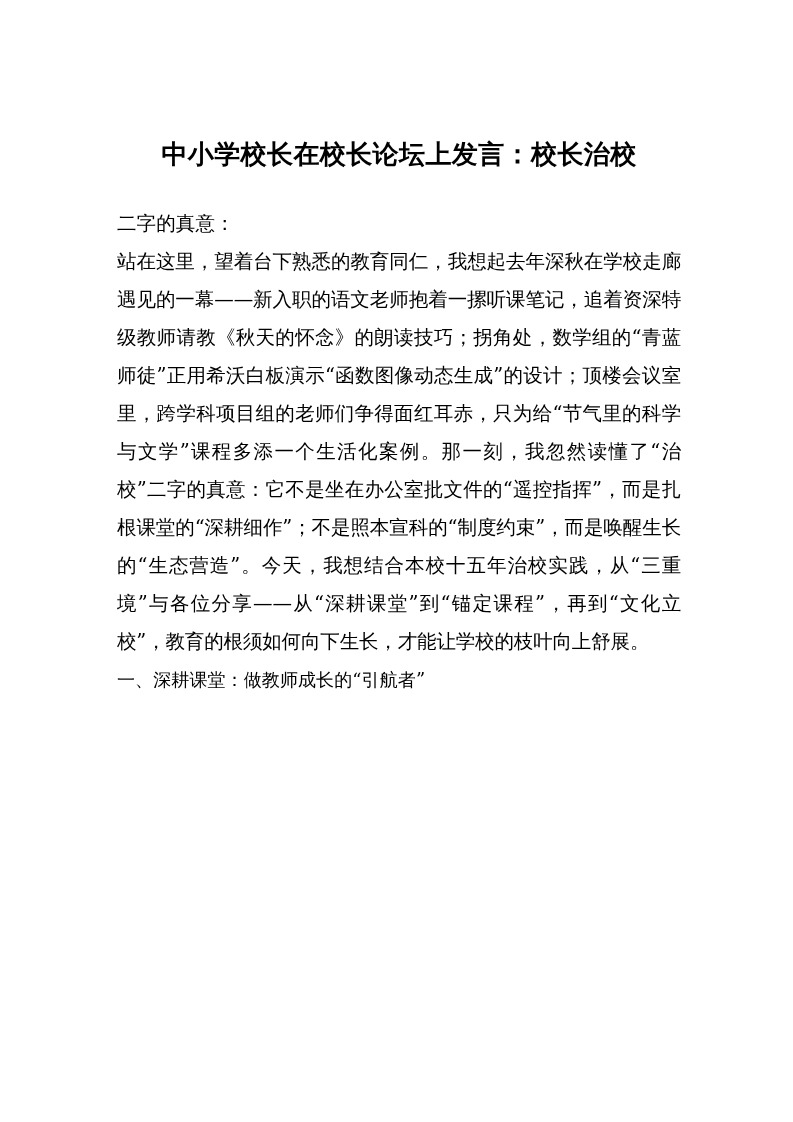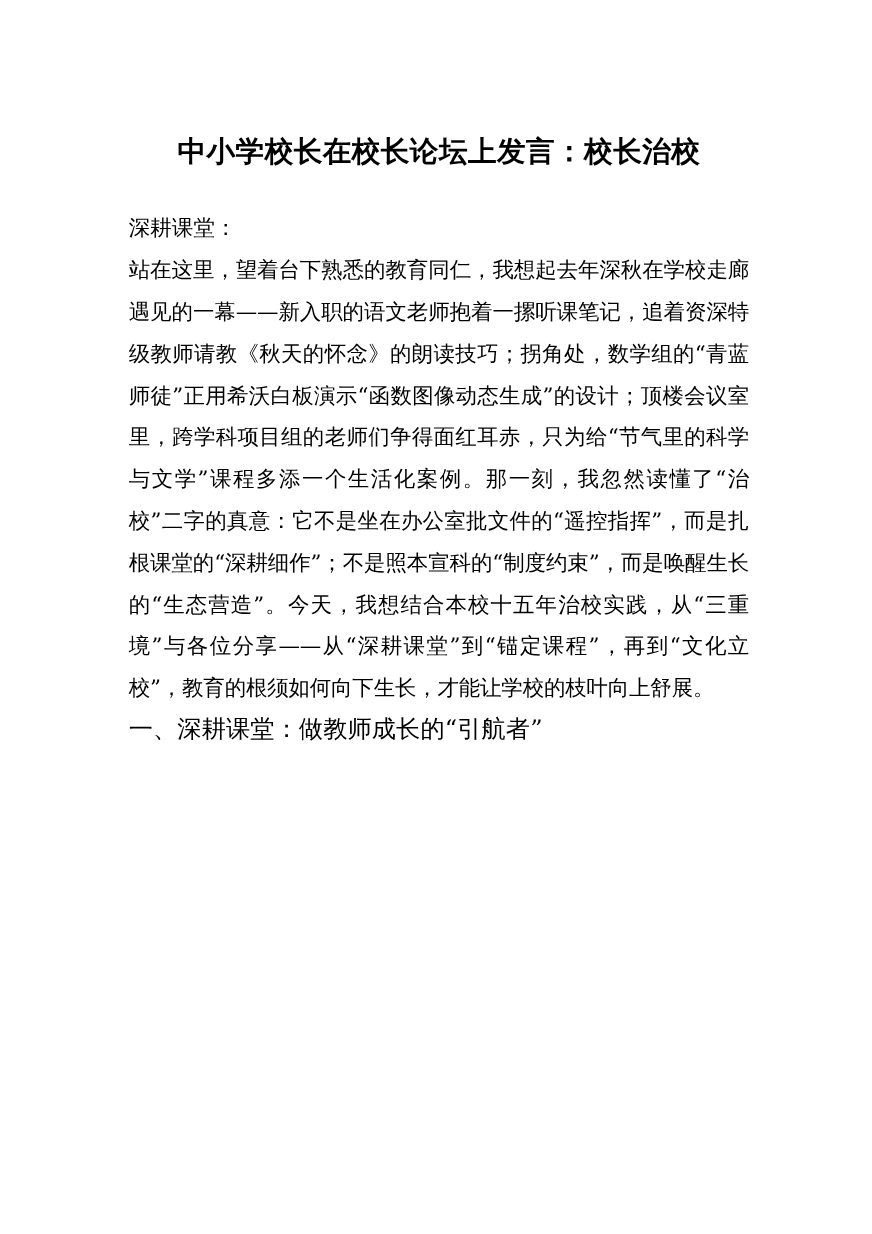--- a/index.html
+++ b/index.html
@@ -20,21 +20,21 @@
     overflow: hidden;
     box-sizing: border-box;
   }
   .content {
     position: absolute;
     left: 117px;
     top: 0;
     width: 564px;
   }
   .doc-title {
-    margin: 0;
+    margin: 16px;
     padding-top: 118px;
     font-size: 26px;
     font-weight: bold;
     line-height: 41px;
     text-align: center;
     letter-spacing: 0.4px;
     font-family: "DejaVu Serif", "Liberation Serif", serif;
   }
   .doc-title .title-line {
     display: block;
@@ -46,37 +46,37 @@
     margin: 0;
     font-size: 19.5px;
     line-height: 38px;
     text-align: justify;
     text-justify: inter-ideograph;
     text-align-last: left;
     letter-spacing: 0.1px;
     word-break: break-all;
   }
   p.para.heading-line {
-    font-size: 22px;
+    font-size: 18px;
     text-align: center;
   }
   p.para.tight {
     letter-spacing: -0.15px;
   }
 </style>
 </head>
 <body>
 
 <div class="page">
   <div class="content">
 
     <h1 class="doc-title">
       <span class="title-line">中小学校长在校长论坛上发言：校长治校</span>
     </h1>
 
     <div class="body-block">
-      <p class="para">深耕课堂：</p>
+      <p class="para">二字的真意：</p>
       <p class="para tight">站在这里，望着台下熟悉的教育同仁，我想起去年深秋在学校走廊遇见的一幕——新入职的语文老师抱着一摞听课笔记，追着资深特级教师请教《秋天的怀念》的朗读技巧；拐角处，数学组的“青蓝师徒”正用希沃白板演示“函数图像动态生成”的设计；顶楼会议室里，跨学科项目组的老师们争得面红耳赤，只为给“节气里的科学与文学”课程多添一个生活化案例。那一刻，我忽然读懂了“治校”二字的真意：它不是坐在办公室批文件的“遥控指挥”，而是扎根课堂的“深耕细作”；不是照本宣科的“制度约束”，而是唤醒生长的“生态营造”。今天，我想结合本校十五年治校实践，从“三重境”与各位分享——从“深耕课堂”到“锚定课程”，再到“文化立校”，教育的根须如何向下生长，才能让学校的枝叶向上舒展。</p>
       <p class="para heading-line">一、深耕课堂：做教师成长的“引航者”</p>
     </div>
 
   </div>
 </div>
 
 </body></html>

